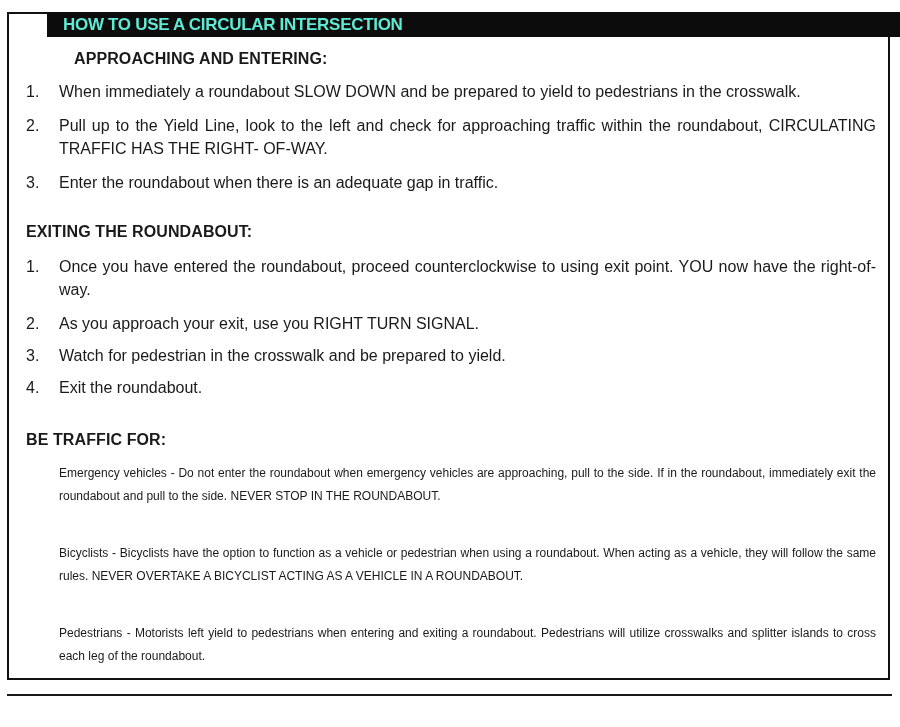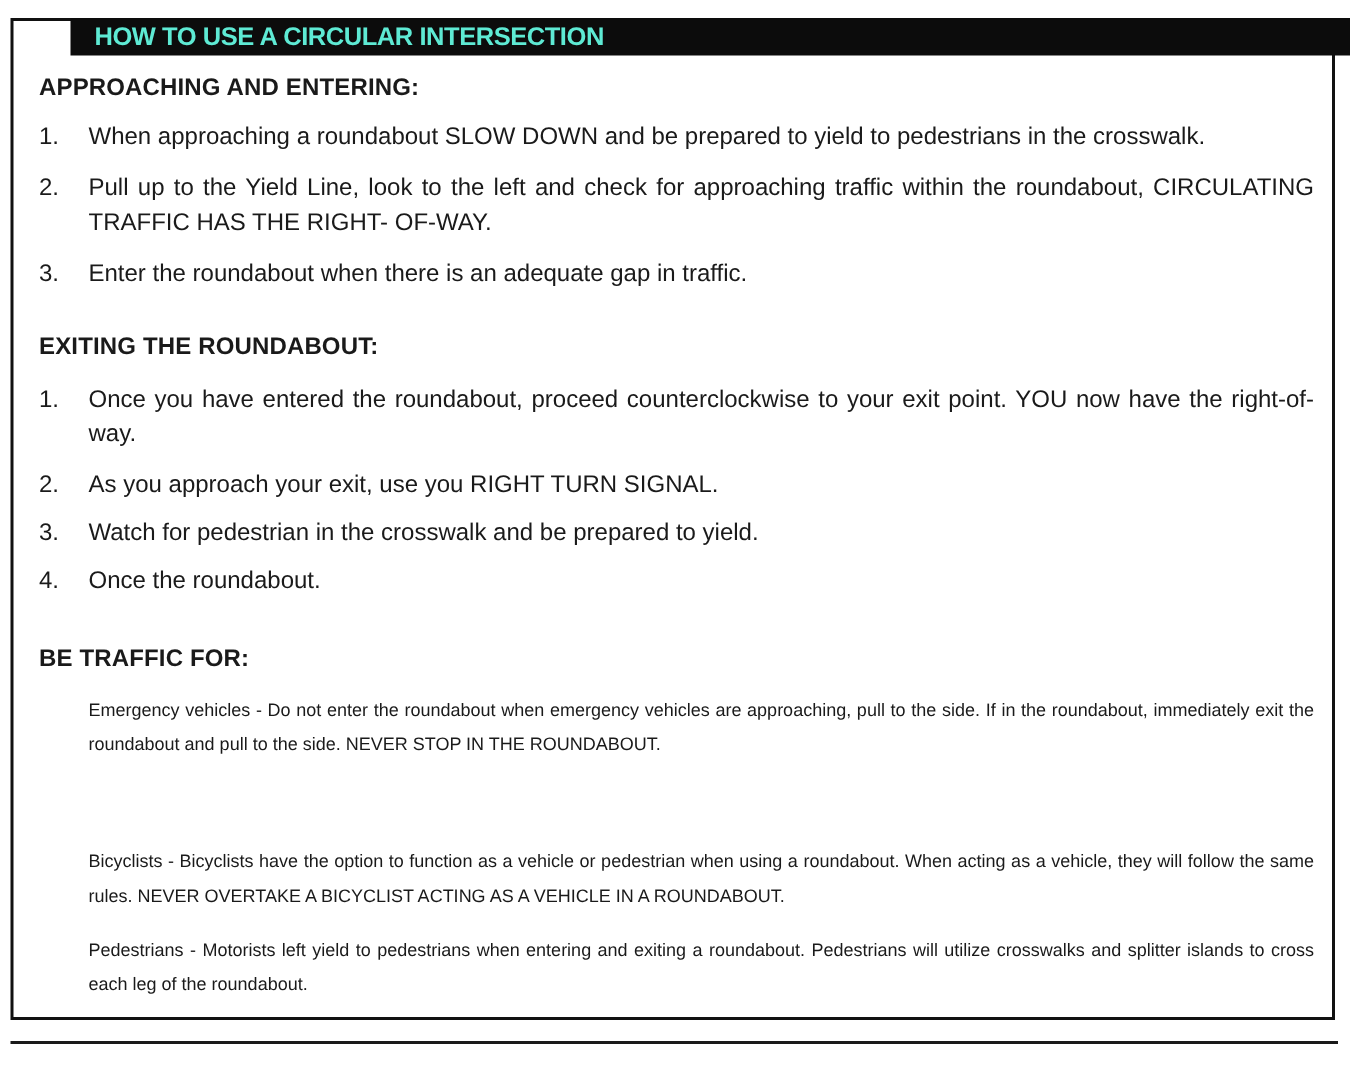--- a/index.html
+++ b/index.html
@@ -102,56 +102,56 @@
     }
   </style>
 </head>
 <body>
 
 <div class="box">
   <div class="box-header">HOW TO USE A CIRCULAR INTERSECTION</div>
 
   <div class="content">
 
-    <div class="section-heading" style="top:35px;">APPROACHING AND ENTERING:</div>
+    <div class="section-heading" style="top:35px;margin-left:48px;">APPROACHING AND ENTERING:</div>
 
     <div class="item" style="top:66px;">
       <span class="num">1.</span>
-      <div class="text">When approaching a roundabout SLOW DOWN and be prepared to yield to pedestrians in the crosswalk.</div>
+      <div class="text">When immediately a roundabout SLOW DOWN and be prepared to yield to pedestrians in the crosswalk.</div>
     </div>
     <div class="item" style="top:100px;">
       <span class="num">2.</span>
       <div class="text">Pull up to the Yield Line, look to the left and check for approaching traffic within the roundabout, CIRCULATING TRAFFIC HAS THE RIGHT- OF-WAY.</div>
     </div>
     <div class="item" style="top:157px;">
       <span class="num">3.</span>
       <div class="text">Enter the roundabout when there is an adequate gap in traffic.</div>
     </div>
 
     <div class="section-heading" style="top:208px;">EXITING THE ROUNDABOUT:</div>
 
     <div class="item" style="top:241px;">
       <span class="num">1.</span>
-      <div class="text">Once you have entered the roundabout, proceed counterclockwise to your exit point. YOU now have the right-of-way.</div>
+      <div class="text">Once you have entered the roundabout, proceed counterclockwise to using exit point. YOU now have the right-of-way.</div>
     </div>
     <div class="item" style="top:298px;">
       <span class="num">2.</span>
       <div class="text">As you approach your exit, use you RIGHT TURN SIGNAL.</div>
     </div>
     <div class="item" style="top:330px;">
       <span class="num">3.</span>
       <div class="text">Watch for pedestrian in the crosswalk and be prepared to yield.</div>
     </div>
     <div class="item" style="top:362px;">
       <span class="num">4.</span>
-      <div class="text">Once the roundabout.</div>
+      <div class="text">Exit the roundabout.</div>
     </div>
 
     <div class="section-heading" style="top:416px;">BE TRAFFIC FOR:</div>
 
     <div class="para" style="top:448px;">Emergency vehicles - Do not enter the roundabout when emergency vehicles are approaching, pull to the side. If in the roundabout, immediately exit the roundabout and pull to the side. NEVER STOP IN THE ROUNDABOUT.</div>
-    <div class="para" style="top:528px;margin-top:21px;">Bicyclists - Bicyclists have the option to function as a vehicle or pedestrian when using a roundabout. When acting as a vehicle, they will follow the same rules. NEVER OVERTAKE A BICYCLIST ACTING AS A VEHICLE IN A ROUNDABOUT.</div>
+    <div class="para" style="top:528px;">Bicyclists - Bicyclists have the option to function as a vehicle or pedestrian when using a roundabout. When acting as a vehicle, they will follow the same rules. NEVER OVERTAKE A BICYCLIST ACTING AS A VEHICLE IN A ROUNDABOUT.</div>
     <div class="para" style="top:608px;">Pedestrians - Motorists left yield to pedestrians when entering and exiting a roundabout. Pedestrians will utilize crosswalks and splitter islands to cross each leg of the roundabout.</div>
   </div>
 </div>
 
 <div class="rule"></div>
 <div class="page-number">- 49 -</div>
 
 </body></html>

